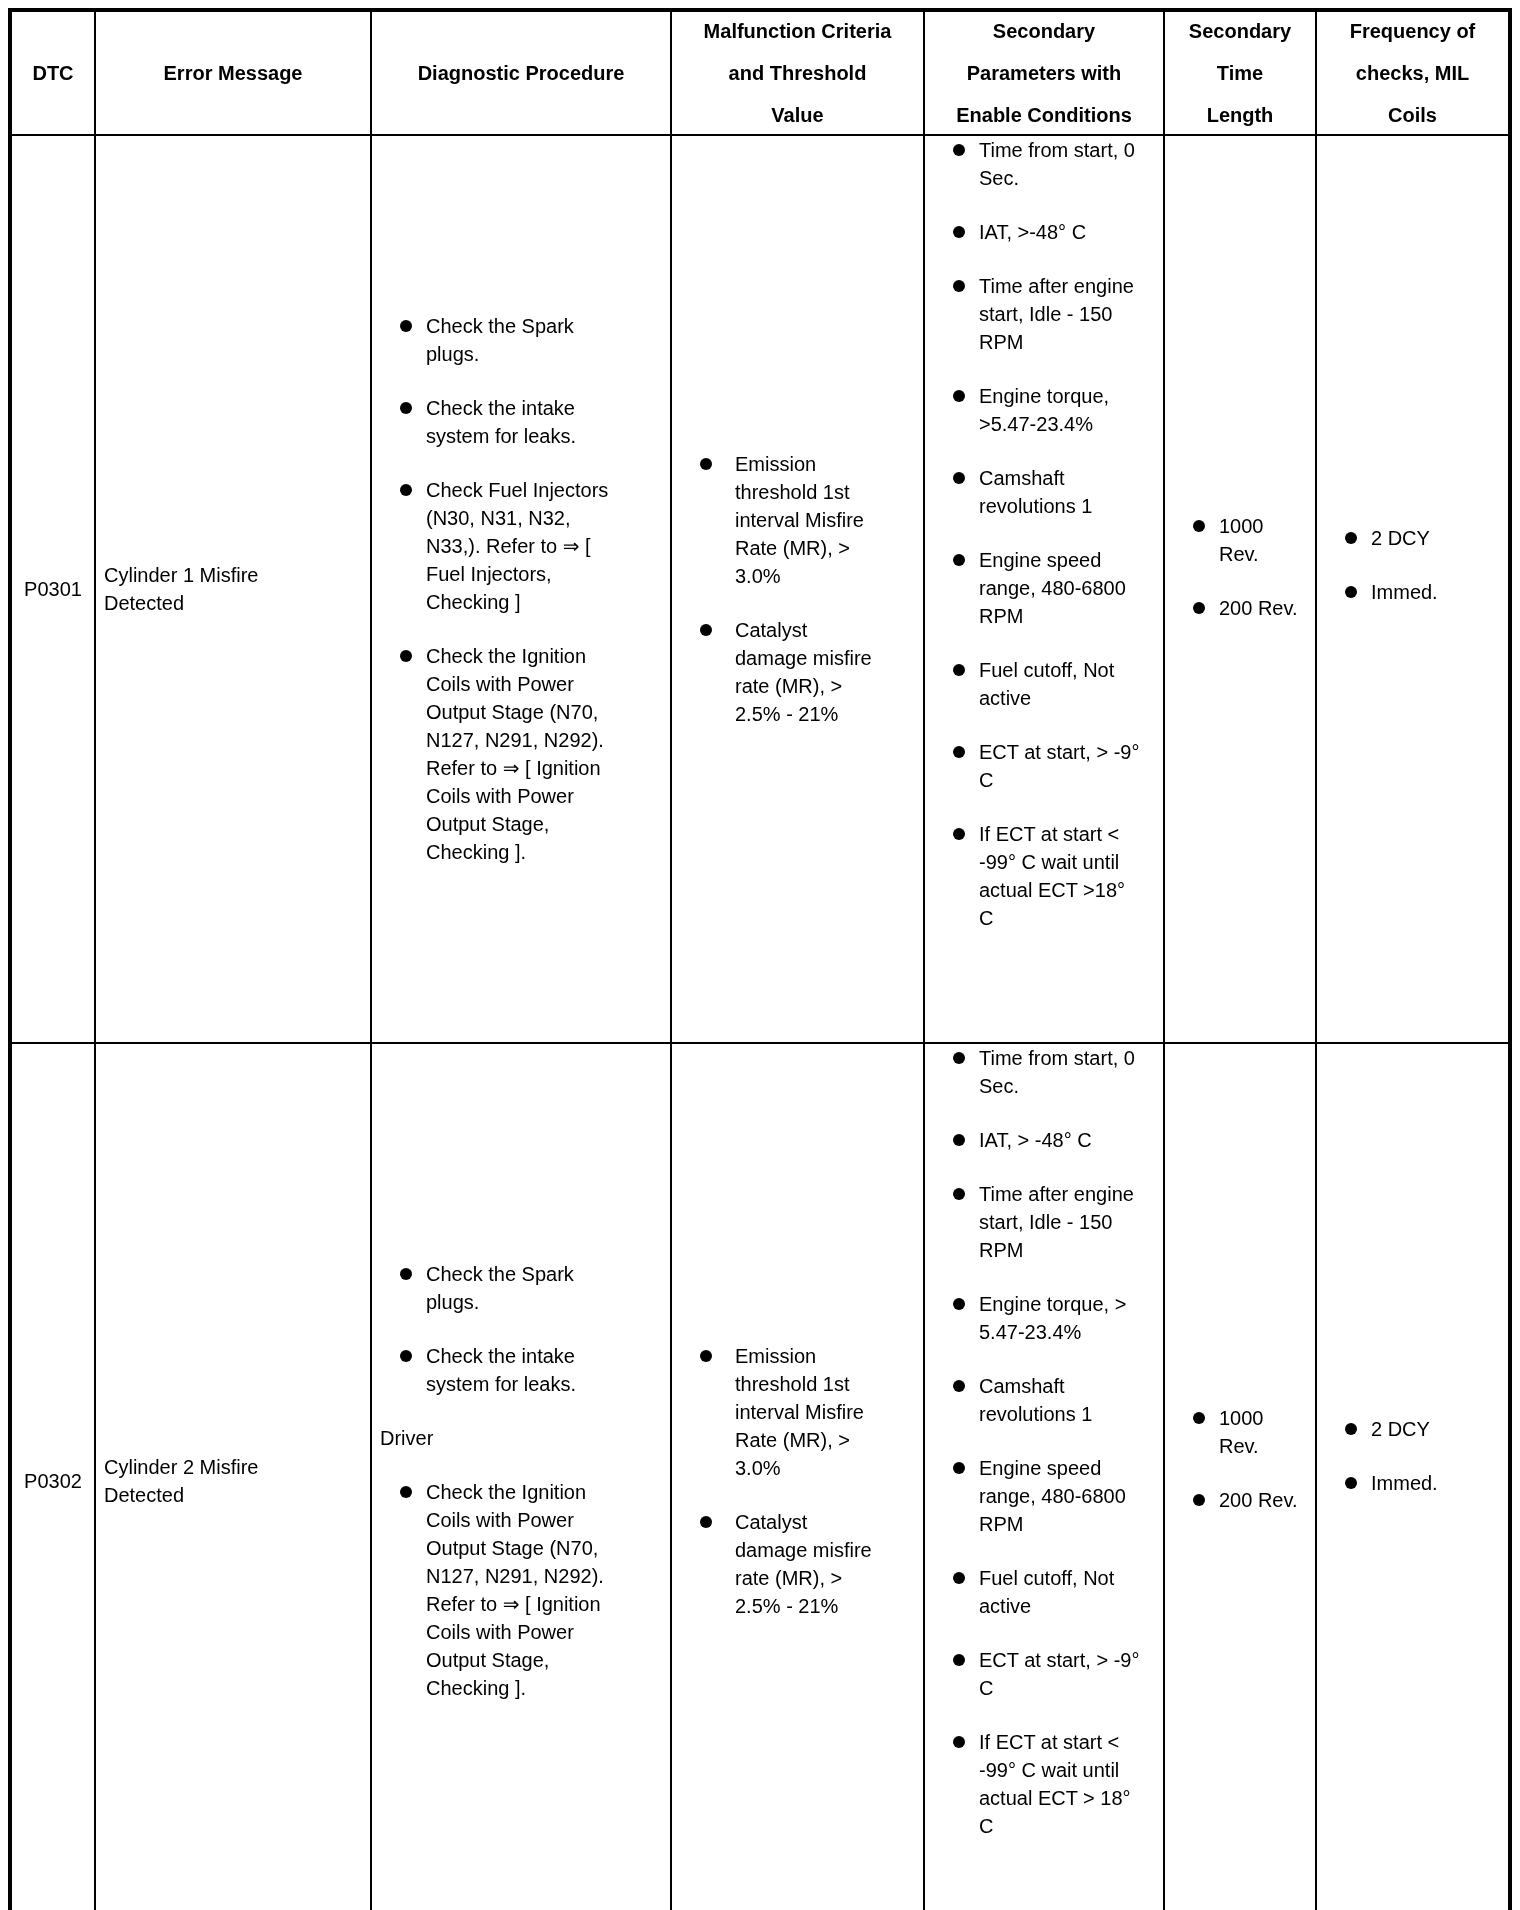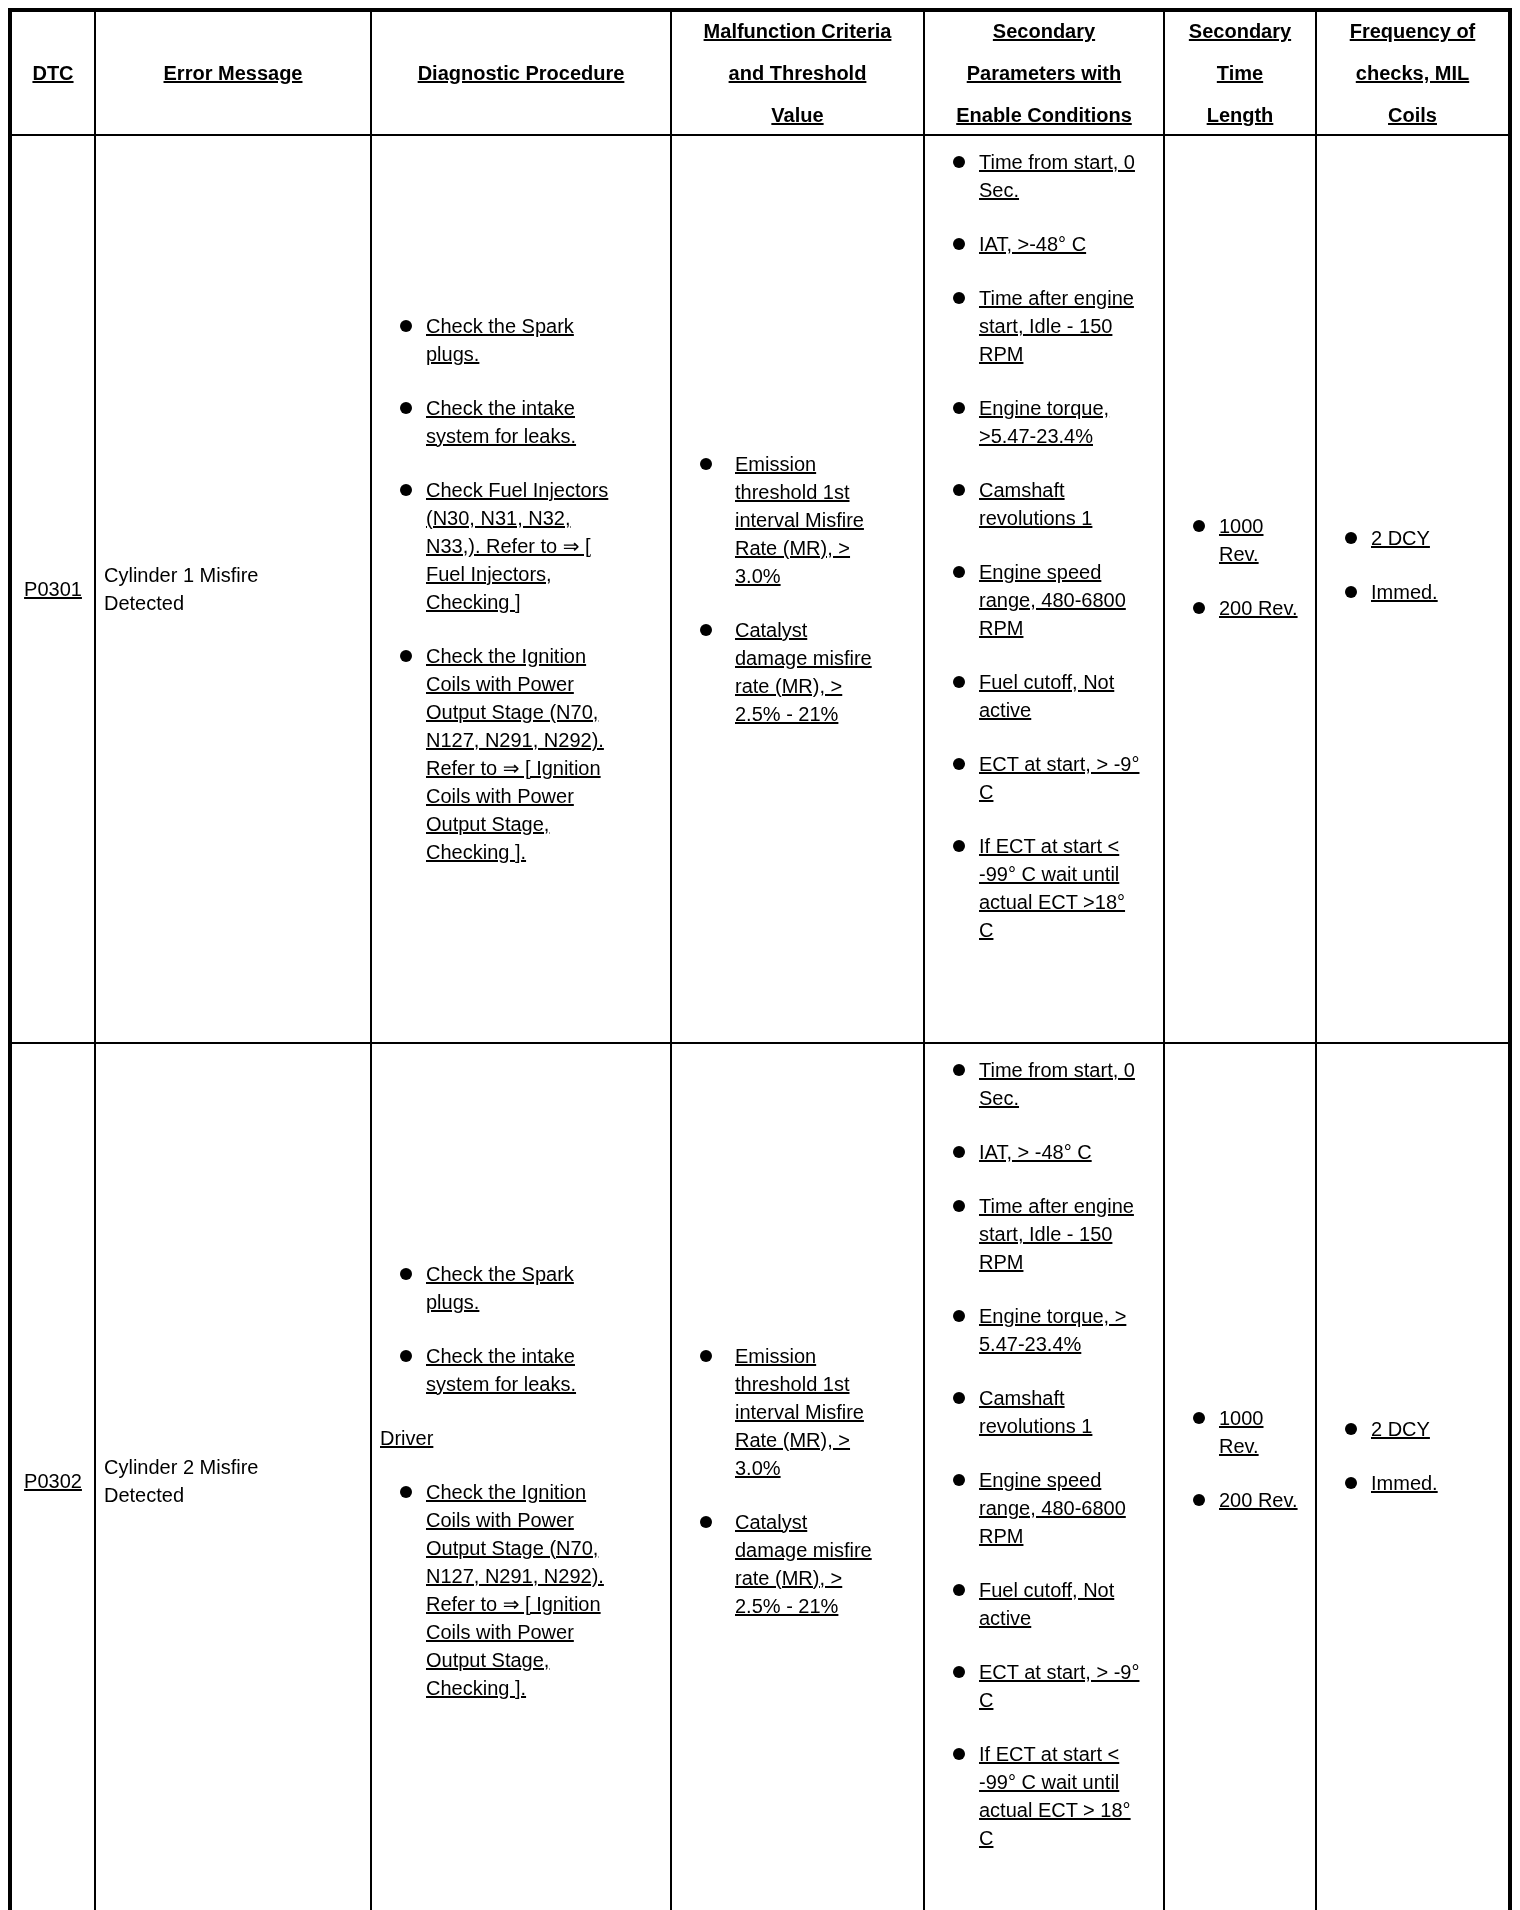--- a/index.html
+++ b/index.html
@@ -10,39 +10,39 @@
     color: #000000;
   }
   .doc { padding: 8px; }
 
   table.dtc-table {
     width: 1500px;
     table-layout: fixed;
     border-collapse: collapse;
     border: 4px solid #000;
   }
-  th, td { border: 2px solid #000; text-decoration: underline; }
+  th, td { border: 2px solid #000; }
 
   th {
     font-size: 20px; font-weight: bold; line-height: 26px;
     text-align: center; vertical-align: middle;
     padding: 6px 4px;
   }
   td {
     font-size: 20px; line-height: 28px;
     vertical-align: middle;
     padding: 8px;
     text-align: left;
   }
 
   tr.header-row { height: 100px; }
   tr.row-0 { height: 908px; }
   tr.row-1 { height: 876px; }
 
-  td.cell-secondary { vertical-align: top; padding-top: 12px; }
+  td.cell-secondary { vertical-align: top; padding-top: 0; }
   td.cell-monitoring { padding-bottom: 52px; }
   td.cell-frequency { padding-bottom: 57px; }
   td.cell-dtc { padding: 4px; text-align: center; }
 
   
   .li { display: flex; align-items: flex-start; }
   .li + .li { margin-top: 26px; }
   .bullet { flex: 0 0 46px; padding-left: 20px; }
   .bullet::before {
     content: ""; display: block;

